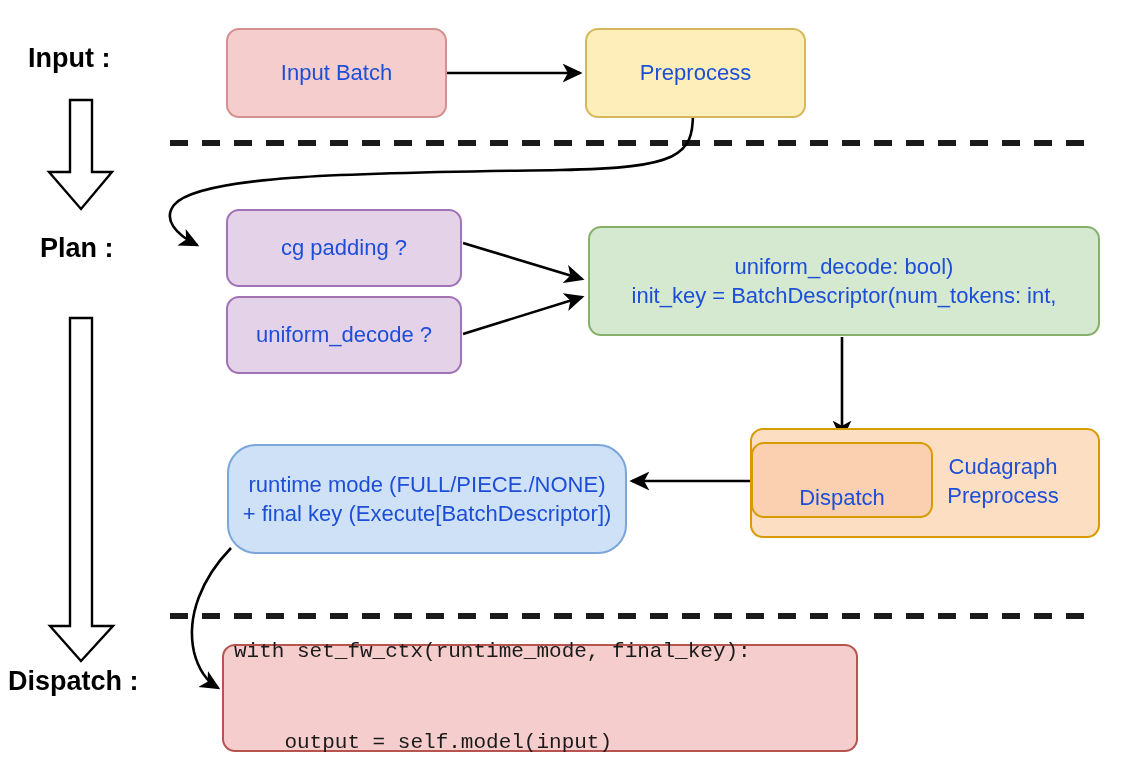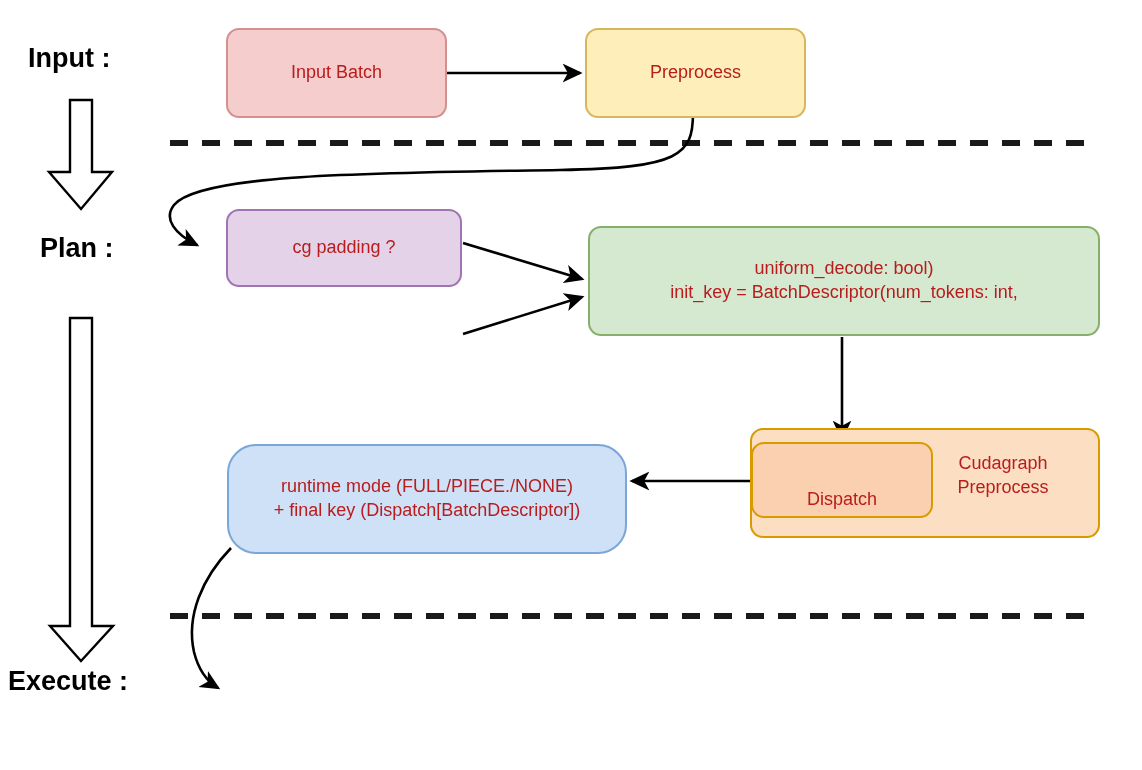--- a/index.html
+++ b/index.html
@@ -35,22 +35,22 @@
   .node {
     position: absolute;
     box-sizing: border-box;
     border-radius: 13px;
     border-width: 2px;
     border-style: solid;
     display: flex;
     align-items: center;
     justify-content: center;
     text-align: center;
-    color: #b91c1c;
-    font-size: 18px;
+    color: #1d4ed8;
+    font-size: 22px;
     line-height: 1.32;
     padding: 4px 10px;
   }
   .node.pink {
     background: #f5cdcd;
     border-color: #d48f8f;
   }
   .node.yellow {
     background: #fdeeba;
     border-color: #d8b75c;
@@ -129,54 +129,63 @@
 
     <line x1="750" y1="481" x2="632" y2="481" stroke="#000000" stroke-width="2.6" marker-end="url(#ah)"></line>
 
     <path d="M 231 548 C 202 578, 186 616, 194 652 C 199 672, 208 682, 218 688" fill="none" stroke="#000000" stroke-width="2.6" marker-end="url(#ah)"></path>
   </svg>
 
   <div class="stage-label" style="left:28px; top:43px;">Input :</div>
 
   <div class="stage-label" style="left:40px; top:233px;">Plan :</div>
 
-  <div class="stage-label" style="left:8px; top:666px;">Execute :</div>
+  <div class="stage-label" style="left:8px; top:666px;">Dispatch :</div>
 
   <div class="node pink" style="left:226px; top:28px; width:221px; height:90px;">
     <span>Input Batch</span>
   </div>
 
   <div class="node purple" style="left:226px; top:209px; width:236px; height:78px;">
     <span>cg padding ?</span>
   </div>
 
   <div class="node yellow" style="left:585px; top:28px; width:221px; height:90px;">
     <span>Preprocess</span>
   </div>
 
+  <div class="node purple" style="left:226px; top:296px; width:236px; height:78px;">
+    <span>uniform_decode ?</span>
+  </div>
 
   <div class="node green" style="left:588px; top:226px; width:512px; height:110px;">
     <span>
       <span style="display:block">uniform_decode: bool)</span>
       <span style="display:block">init_key = BatchDescriptor(num_tokens: int,</span>
     </span>
   </div>
 
   <div class="node blue" style="left:227px; top:444px; width:400px; height:110px;border-radius:29px;">
     <span>
       <span style="display:block">runtime mode (FULL/PIECE./NONE)</span>
-      <span style="display:block">+ final key (Dispatch[BatchDescriptor])</span>
+      <span style="display:block">+ final key (Execute[BatchDescriptor])</span>
     </span>
   </div>
 
   <div class="node orange-outer" id="node-cudagraph-dispatcher" style="left:750px; top:428px; width:350px; height:110px;justify-content:flex-end;">
     <span class="outer-text">
       <span style="display:block">Cudagraph</span>
       <span style="display:block">Preprocess</span>
     </span>
   </div>
 
   <div class="node orange-inner" style="left:751px; top:442px; width:182px; height:76px;">
     <span>Dispatch</span>
   </div>
 
+  <div class="node code" style="left:222px; top:644px; width:636px; height:108px;">
+    <span>
+      <span style="display:block">with set_fw_ctx(runtime_mode, final_key):</span>
+      <span style="display:block">    output = self.model(input)</span>
+    </span>
+  </div>
 
 </div>
 
 </body></html>

